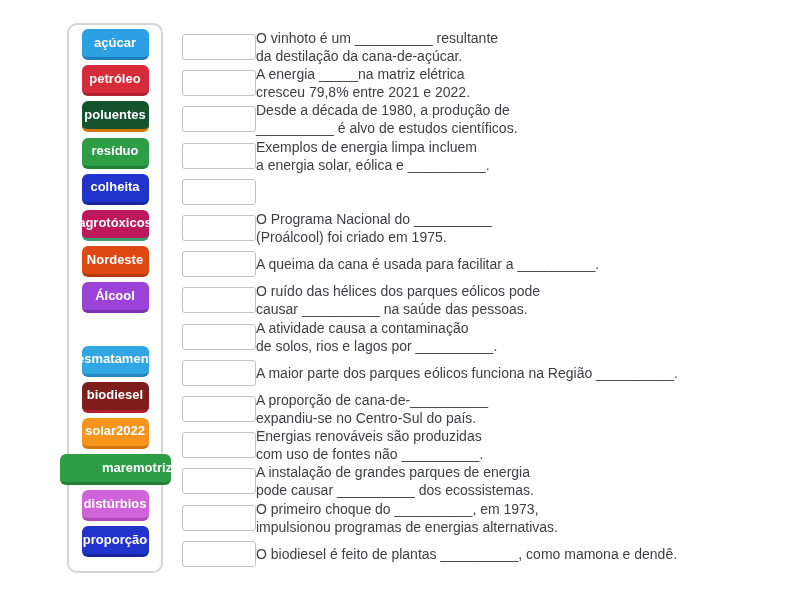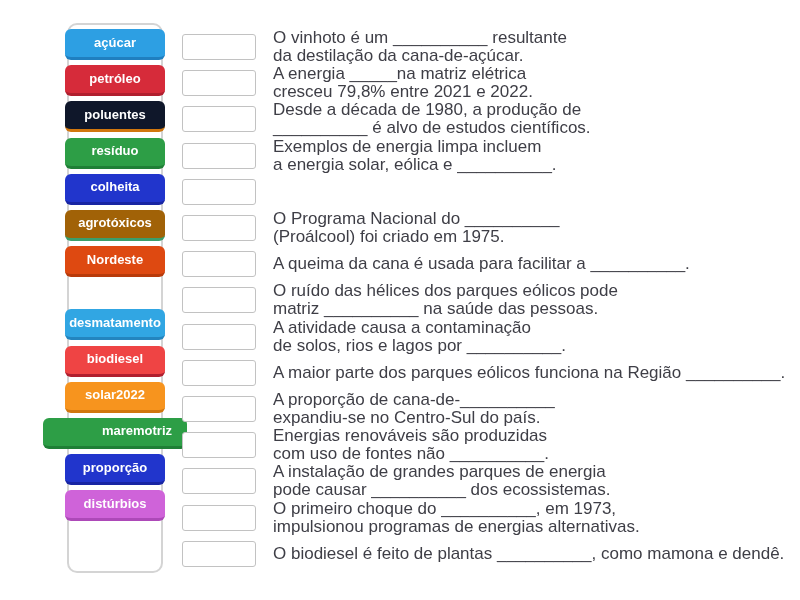--- a/index.html
+++ b/index.html
@@ -13,21 +13,21 @@
     position:absolute; left:67px; top:23px;
     width:96px; height:550px;
     box-sizing:border-box;
     background:#ffffff;
     border:2px solid #d4d4d4;
     border-radius:10px;
     display:flex; flex-direction:column; align-items:center;
     padding-top:4px;
   }
   .tile {
-    width:100px; height:28px;
+    width:67px; height:28px;
     border-bottom:3px solid rgba(0,0,0,0.25);
     border-radius:6px;
     margin-bottom:5.2px;
     color:#ffffff;
     font-size:13px; font-weight:bold;
     display:flex; align-items:center; justify-content:center;
     cursor:grab; user-select:none;
     box-sizing:content-box;
   }
   .tile span { transform:translateY(-1px); }
@@ -38,72 +38,74 @@
   }
   .row { height:36.2px; display:flex; align-items:center; }
   .slot {
     flex:0 0 auto;
     width:72px; height:24px;
     background:#ffffff;
     border:1px solid #c2c2c2;
     border-radius:3px;
   }
   .sent {
-    margin-left:17px;
-    font-size:17px; line-height:18px;
+    font-size:14px; line-height:18px;
     color:#3e3e46;
     white-space:nowrap;
   }
   .sent span { display:block; }
 </style>
 </head>
 <body>
 
 <div class="stage">
 
   <div class="panel">
     <div class="tile" style="background: rgb(45, 159, 227); border-bottom-color: rgb(31, 127, 192);">
         <span>açúcar</span>
       </div>
     <div class="tile" style="background: rgb(214, 43, 58); border-bottom-color: rgb(176, 31, 46);">
         <span>petróleo</span>
       </div>
-    <div class="tile" style="background: #0f172a; border-bottom-color: rgb(209, 119, 14);">
+    <div class="tile" style="background: #14532d; border-bottom-color: rgb(209, 119, 14);">
         <span>poluentes</span>
       </div>
     <div class="tile" style="background: rgb(45, 158, 70); border-bottom-color: rgb(31, 127, 54);">
         <span>resíduo</span>
       </div>
     <div class="tile" style="background: rgb(33, 53, 204); border-bottom-color: rgb(24, 37, 163);">
         <span>colheita</span>
       </div>
-    <div class="tile" style="background: #a16207; border-bottom-color: rgb(59, 158, 107);">
+    <div class="tile" style="background: #be185d; border-bottom-color: rgb(59, 158, 107);">
         <span>agrotóxicos</span>
       </div>
     <div class="tile" style="background: rgb(222, 73, 17); border-bottom-color: rgb(184, 58, 10);">
         <span>Nordeste</span>
       </div>
+    <div class="tile" style="background: rgb(155, 67, 216); border-bottom-color: rgb(125, 47, 181);">
+        <span>Álcool</span>
+      </div>
     <div class="tile" style="background: rgb(49, 166, 227); border-bottom-color: rgb(35, 133, 191); margin-top: 27px;">
         <span>desmatamento</span>
       </div>
-    <div class="tile" style="background: #ef4444; border-bottom-color: rgb(176, 31, 46);">
+    <div class="tile" style="background: #7f1d1d; border-bottom-color: rgb(176, 31, 46);">
         <span>biodiesel</span>
       </div>
     <div class="tile" style="background: rgb(247, 148, 30); border-bottom-color: rgb(209, 119, 14);">
         <span>solar2022</span>
       </div>
     <div class="tile" style="background: rgb(45, 158, 70); border-bottom-color: rgb(31, 127, 54); padding-left: 44px;">
         <span>maremotriz</span>
       </div>
+    <div class="tile" style="background: rgb(207, 99, 217); border-bottom-color: rgb(173, 73, 184);">
+        <span>distúrbios</span>
+      </div>
     <div class="tile" style="background: rgb(33, 53, 204); border-bottom-color: rgb(24, 37, 163);">
         <span>proporção</span>
       </div>
-    <div class="tile" style="background: rgb(207, 99, 217); border-bottom-color: rgb(173, 73, 184);">
-        <span>distúrbios</span>
-      </div>
   </div>
 
   <div class="rows">
     <div class="row">
       <div class="slot"></div>
       <div class="sent">
           <span>O vinhoto é um __________ resultante</span>
           <span>da destilação da cana-de-açúcar.</span>
         </div>
     </div>
@@ -142,21 +144,21 @@
       <div class="slot"></div>
       <div class="sent">
           <span>A queima da cana é usada para facilitar a __________.</span>
           <span></span>
         </div>
     </div>
     <div class="row">
       <div class="slot"></div>
       <div class="sent">
           <span>O ruído das hélices dos parques eólicos pode</span>
-          <span>matriz __________ na saúde das pessoas.</span>
+          <span>causar __________ na saúde das pessoas.</span>
         </div>
     </div>
     <div class="row">
       <div class="slot"></div>
       <div class="sent">
           <span>A atividade causa a contaminação</span>
           <span>de solos, rios e lagos por __________.</span>
         </div>
     </div>
     <div class="row">

